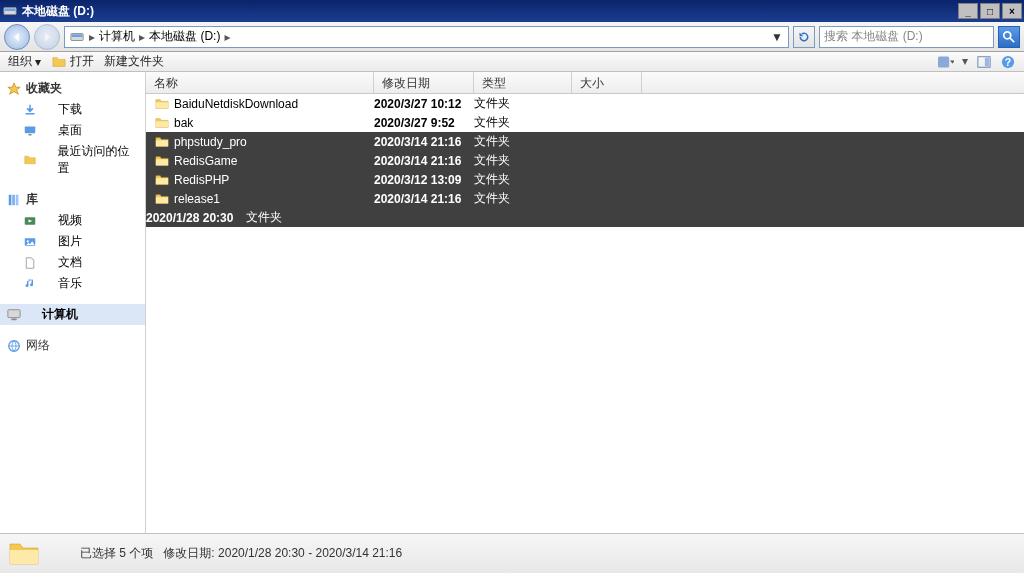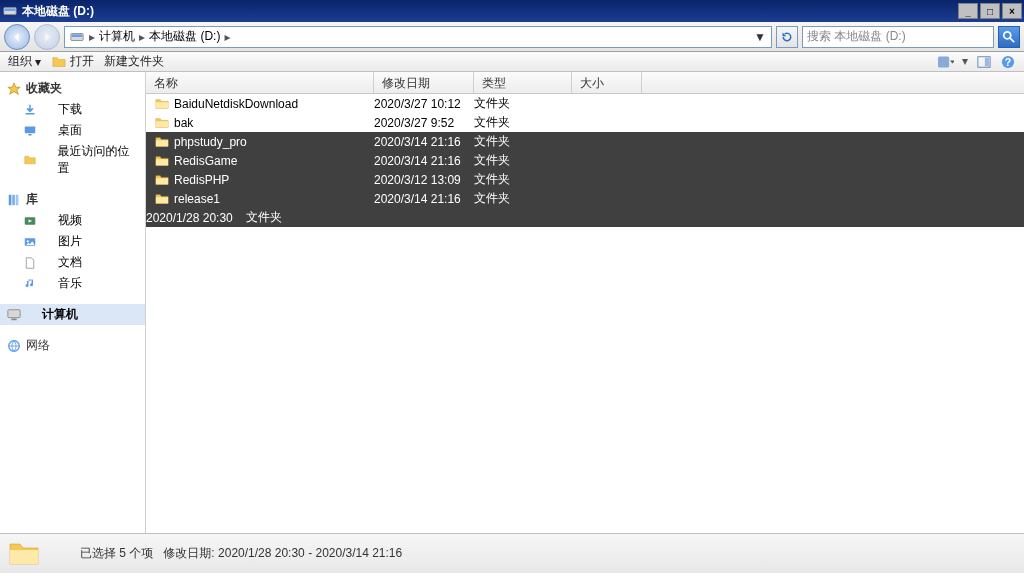--- a/index.html
+++ b/index.html
@@ -14,21 +14,21 @@
 
 
 .navbar { height:30px; background: linear-gradient(#f6f6f6,#e4e4e4); border-bottom:1px solid #a0a0a0; display:flex; align-items:center; padding:2px 4px; gap:4px; }
 .navbtn { width:26px; height:26px; border-radius:50%; background:radial-gradient(#e8f0ff,#9bb8e0); border:1px solid #6a8fc0; display:flex; align-items:center; justify-content:center; cursor:pointer; }
 .navbtn.disabled { opacity:0.5; }
 .addressbar { flex:1; height:22px; background:#fff; border:1px solid #7a9ac0; display:flex; align-items:center; padding:0 4px; gap:4px; }
 .addressbar .crumb { display:inline-flex; align-items:center; gap:2px; cursor:pointer; }
 .addressbar .sep { color:#555; }
 .drop { width:14px; text-align:center; cursor:pointer; color:#333; }
 .refresh { width:22px; height:22px; border:1px solid #7a9ac0; background:linear-gradient(#f6f6f6,#e4e4e4); display:flex; align-items:center; justify-content:center; cursor:pointer; }
-.searchbox { width:192px; height:22px; background:#fff; border:1px solid #7a9ac0; display:flex; align-items:center; padding:0 4px; color:#888; }
+.searchbox { width:175px; height:22px; background:#fff; border:1px solid #7a9ac0; display:flex; align-items:center; padding:0 4px; color:#888; }
 .searchbtn { width:22px; height:22px; border:1px solid #2a5fb0; background:linear-gradient(#5a9be8,#2a6fc8); display:flex; align-items:center; justify-content:center; cursor:pointer; }
 
 
 .toolbar { height:20px; background:linear-gradient(#fbfbfb,#ebebeb); border-bottom:1px solid #c0c0c0; display:flex; align-items:center; padding:0 8px; gap:10px; }
 .toolbtn { display:flex; align-items:center; gap:3px; cursor:pointer; color:#222; }
 .toolbar .right { margin-left:auto; display:flex; gap:8px; }
 .smicon { width:16px; height:16px; display:inline-flex; align-items:center; justify-content:center; }
 
 
 .body { height: calc(581px - 22px - 30px - 28px - 40px); display:flex; }
@@ -46,21 +46,21 @@
 .col-date { width:100px; }
 .col-type { width:98px; }
 .col-size { width:70px; }
 
 
 .filelist { flex:1; background:#fff; overflow:auto; }
 .row { display:flex; align-items:center; height:19px; cursor:pointer; }
 .row.sel { background:#404040; color:#fff; }
 .row .cell { overflow:hidden; white-space:nowrap; text-overflow:ellipsis; }
 .row .c-name { width:228px; display:flex; align-items:center; gap:4px; padding-left:8px; }
-.row .c-date { width:100px; }
+.row .c-date { width:100px;font-weight:bold; }
 .row .c-type { width:98px; }
 .row .c-size { width:70px; }
 
 
 .status { height:40px; background:linear-gradient(#f6f6f6,#e8e8e8); border-top:1px solid #c0c0c0; display:flex; align-items:center; padding:2px 8px; gap:10px; }
 .status .bigicon { width:32px; height:32px; }
 .status .text { color:#333;margin-left:30px; }
 
 
 .folder-svg { fill:#f5c851; stroke:#c79a2a; stroke-width:0.5; }

